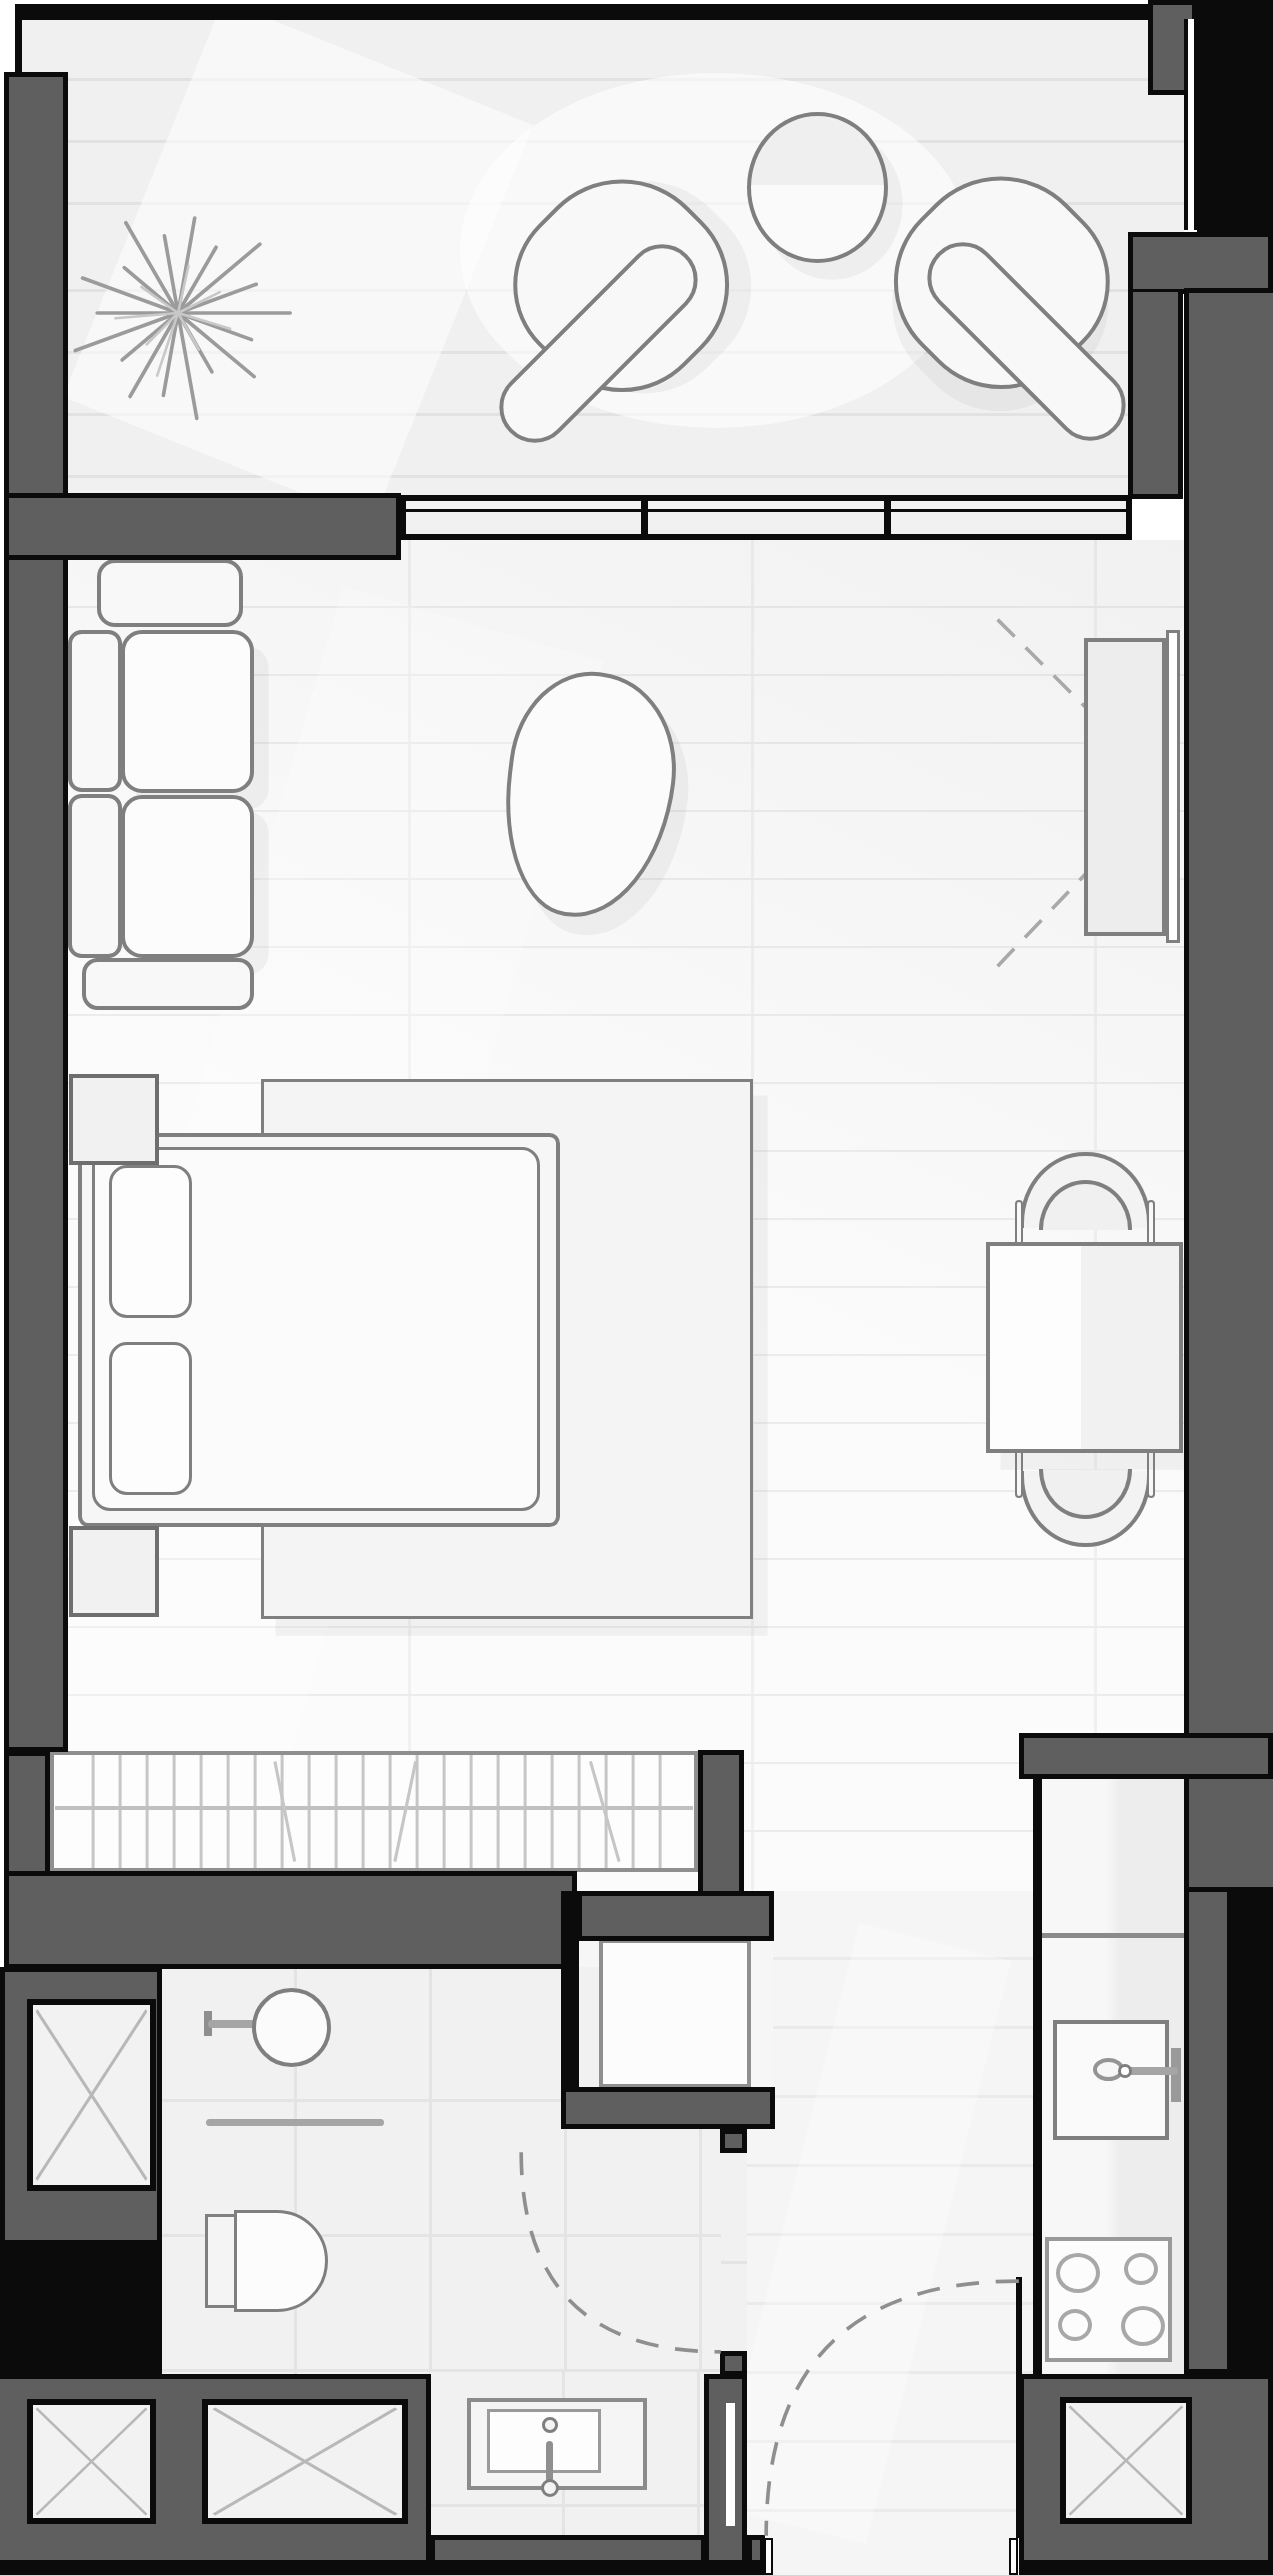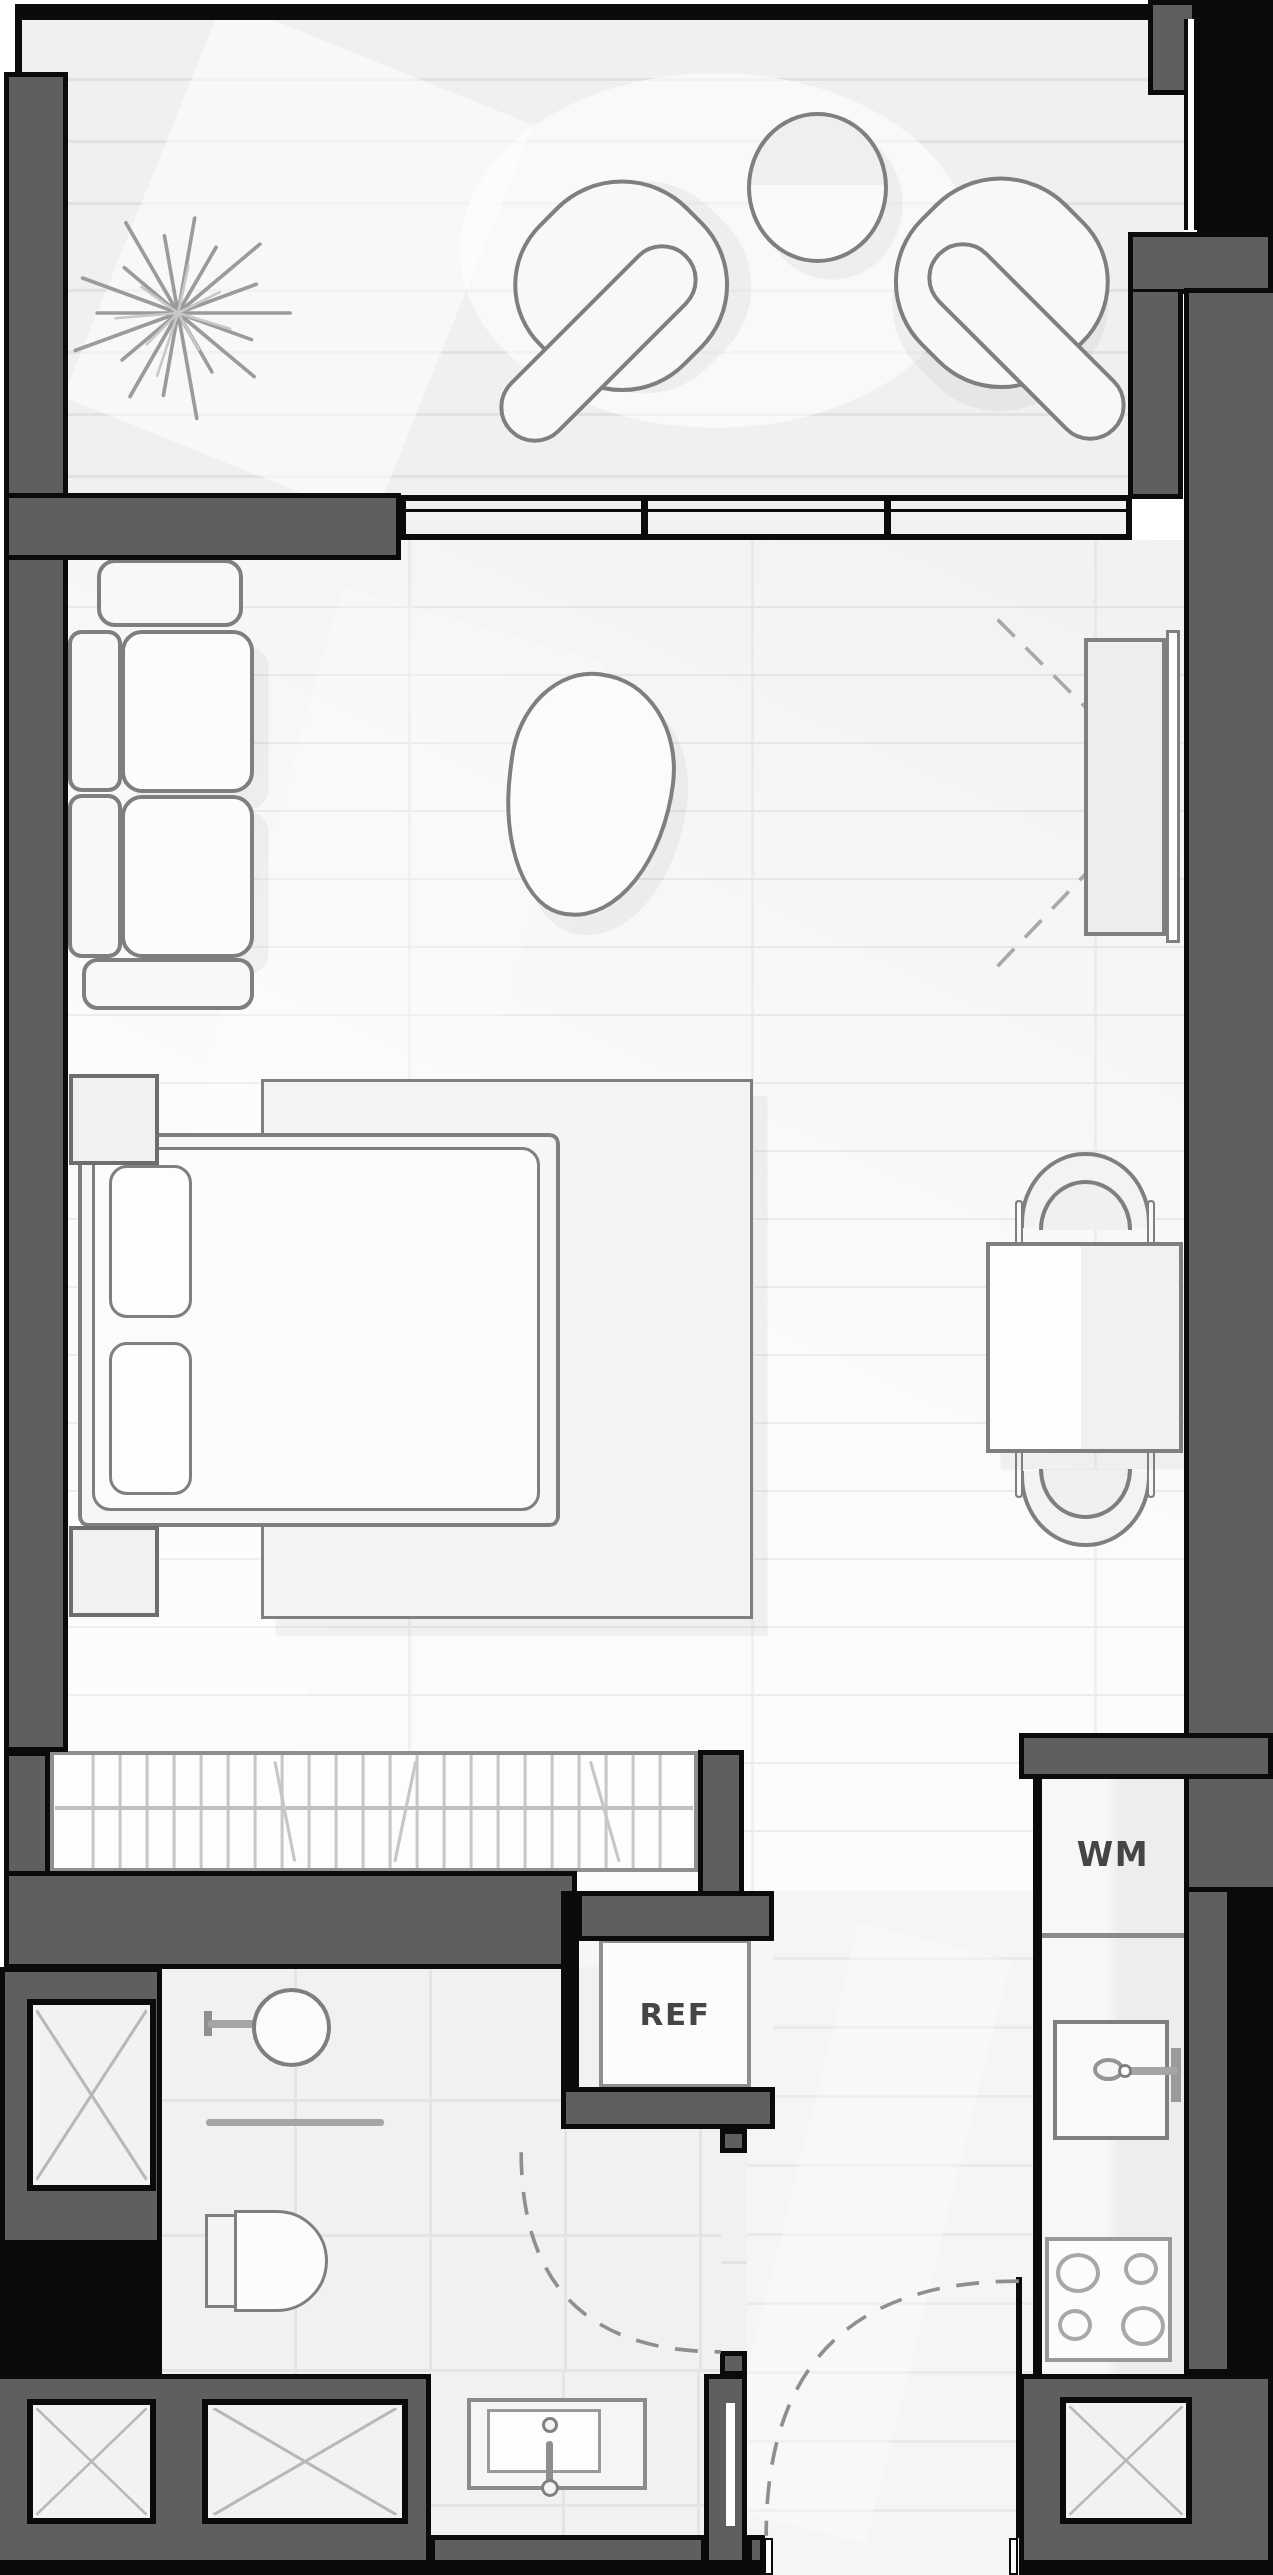--- a/index.html
+++ b/index.html
@@ -238,17 +238,15 @@
   <svg class="abs" style="left:517px;top:2148px" width="208" height="208" viewBox="0 0 398 398">
     <path d="M 8 8 Q 8 390 390 390" fill="none" stroke="#8f8f8f" stroke-width="7" stroke-dasharray="44 32"></path>
   </svg>
   <div class="abs slot" style="left:764px;top:2538px;width:9.4px;height:37px"></div>
   <div class="abs slot" style="left:1009px;top:2538px;width:9.4px;height:37px"></div>
   <div class="abs blk" style="left:1016px;top:2277px;width:6.3px;height:261px"></div>
   <svg class="abs" style="left:763px;top:2278px" width="259" height="261" viewBox="0 0 496 500">
     <path d="M 490 6 Q 6 6 6 494" fill="none" stroke="#8f8f8f" stroke-width="7" stroke-dasharray="44 32"></path>
   </svg>
 
-  <div class="abs label" style="left:599px;top:1939px;width:152px;height:149px;font-size:31px">REF</div>
-  <div class="abs label" style="left:1042px;top:1792px;width:142px;height:125px;font-size:33px">WM</div>
 
 </div>
 
 
 </body></html>

